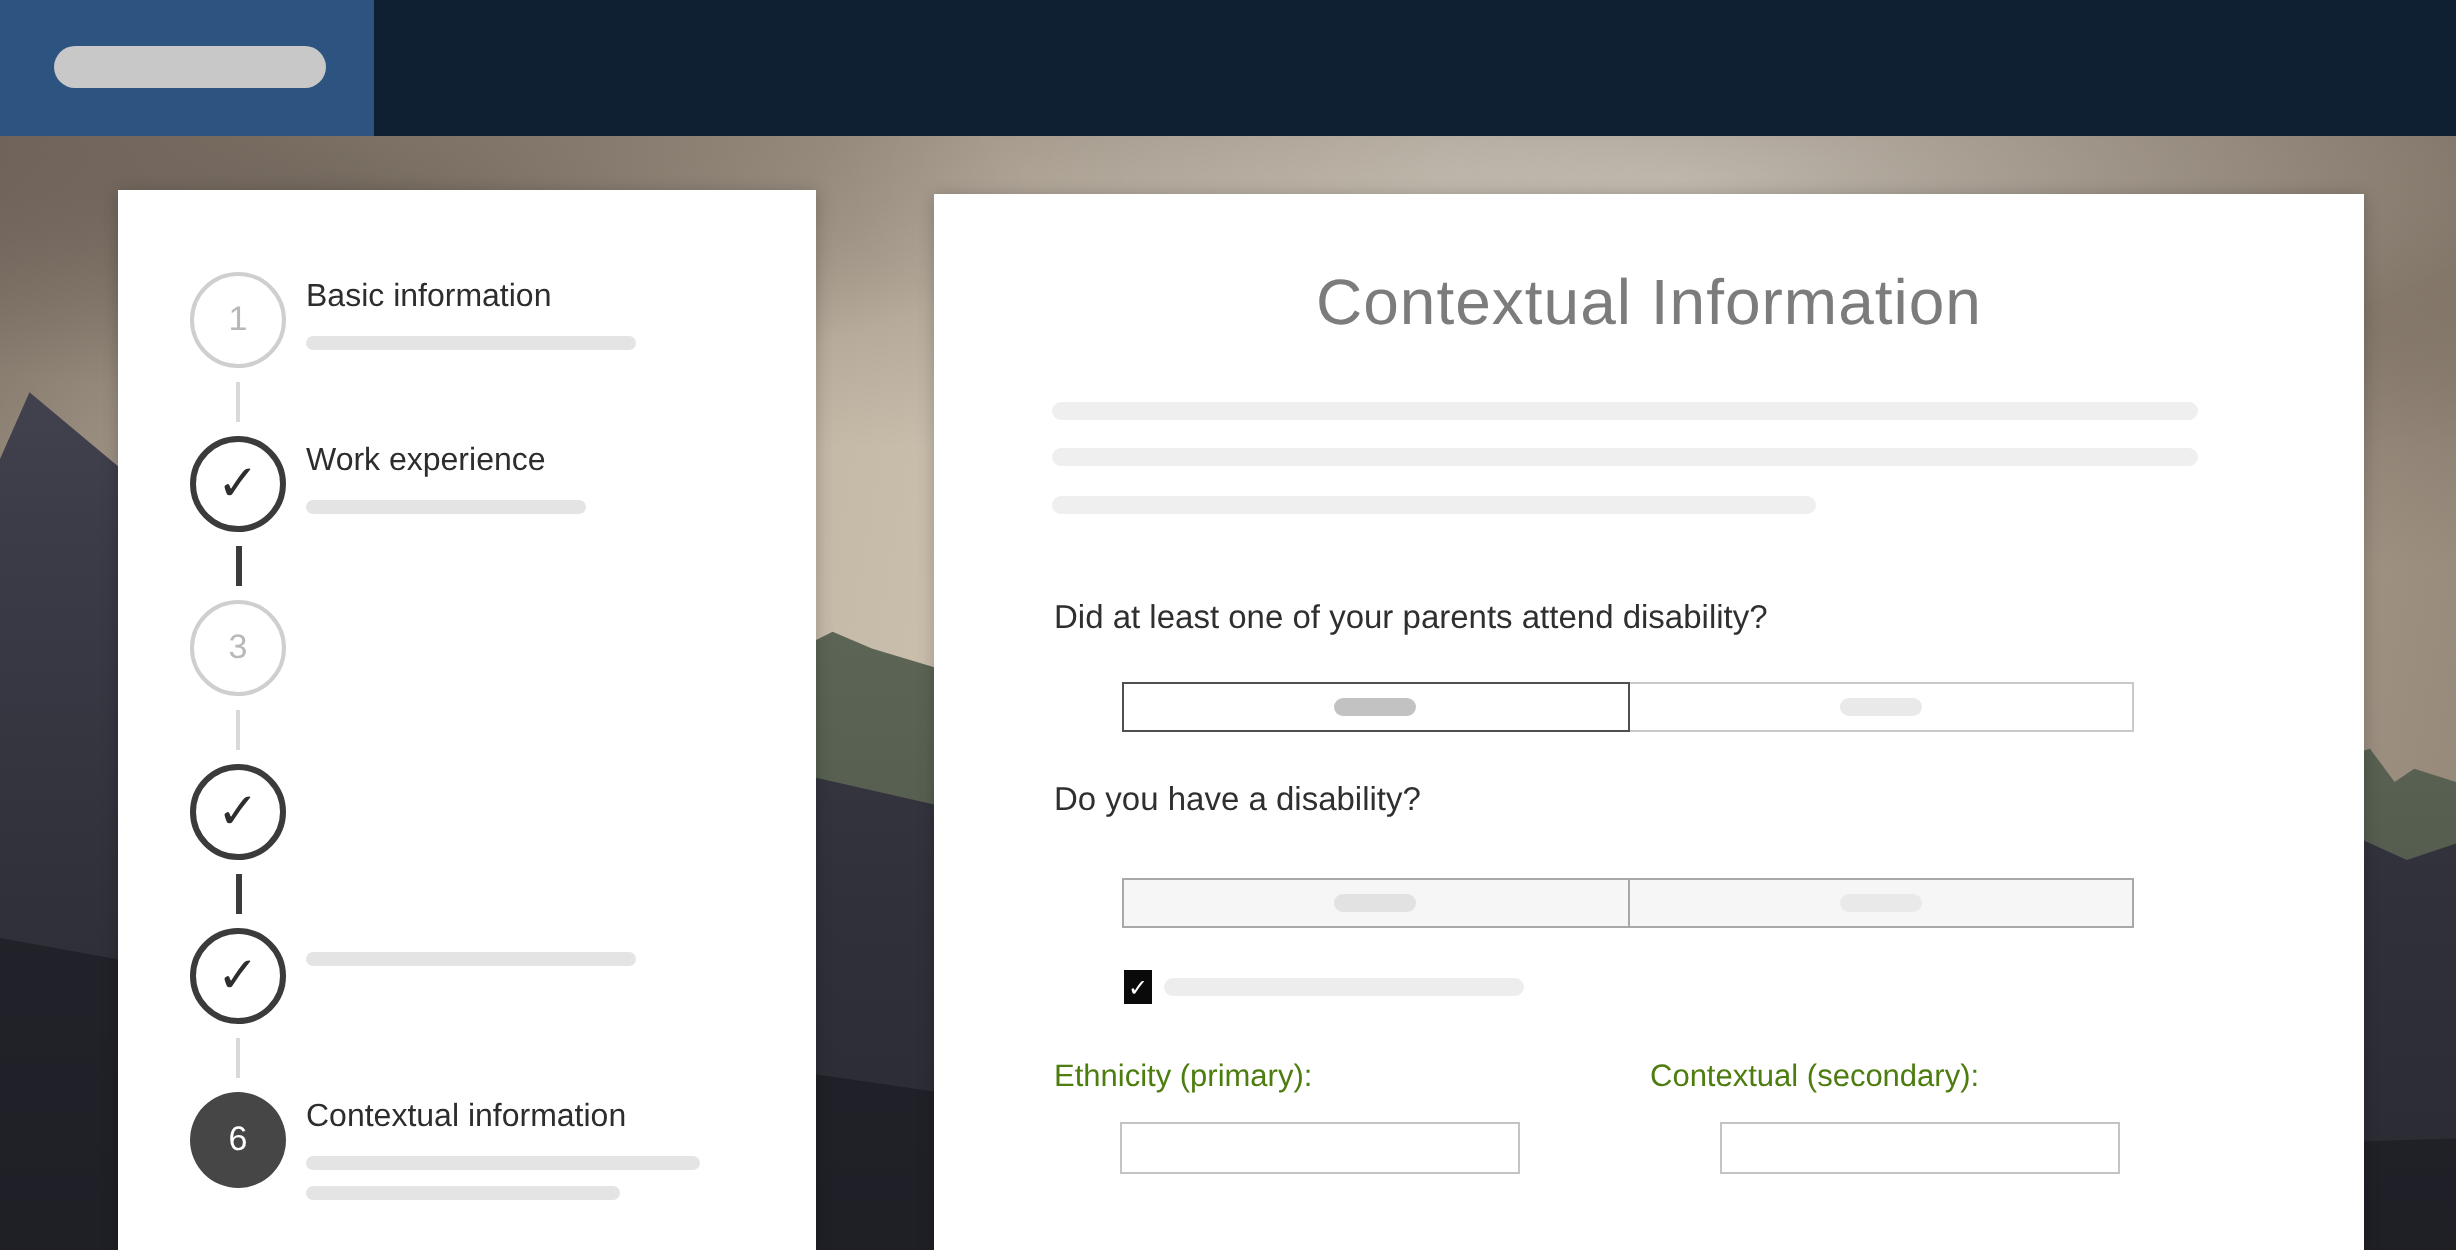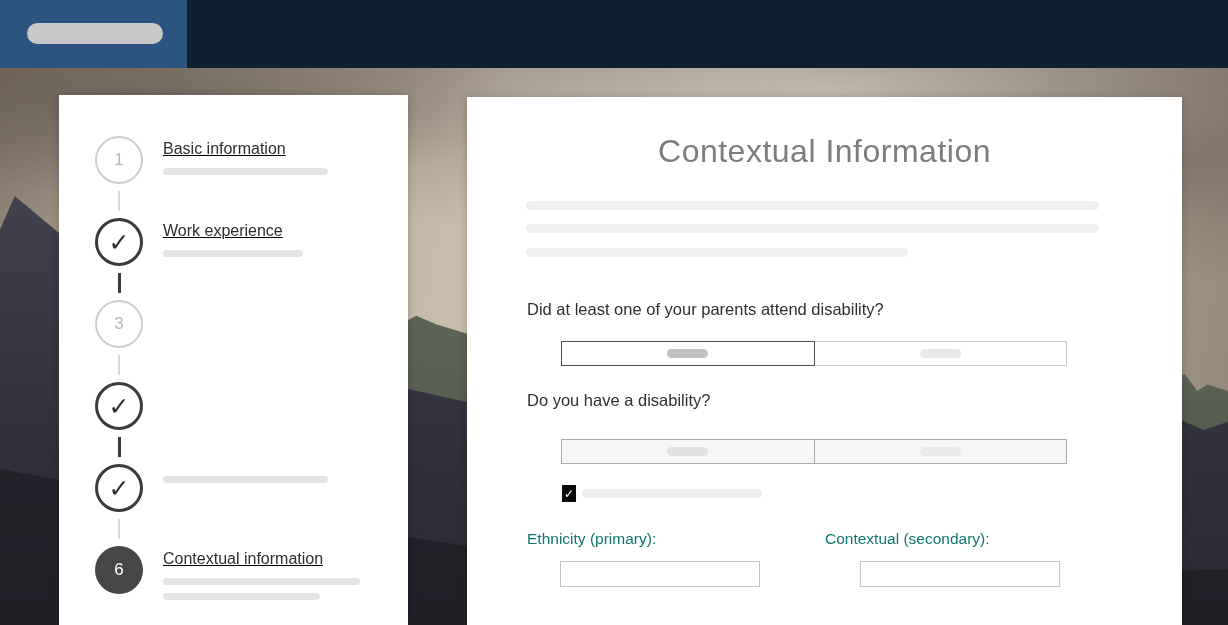--- a/index.html
+++ b/index.html
@@ -49,21 +49,21 @@
   .step-ind{width:48px;flex-shrink:0;display:flex;flex-direction:column;align-items:center;}
   .circle{
     width:48px;height:48px;border-radius:50%;box-sizing:border-box;background:#fff;
     display:flex;align-items:center;justify-content:center;
   }
   .circle.pending{border:2px solid #cfcfcf;color:#b8b8b8;font-size:17px;}
   .circle.complete{border:3px solid #3b3b3b;color:#2e2e2e;font-size:25px;}
   .circle.active{background:#464646;border:none;color:#fff;font-size:17px;}
   .conn{width:2px;flex:0 0 20px;margin:7px 0;background:#d9d9d9;}
   .conn.dark{width:3px;background:#3b3b3b;}
-  .step-body{margin-left:20px;padding-top:3px;text-decoration:underline;}
+  .step-body{margin-left:10px;padding-top:3px;}
   .step-label{font-size:16px;color:#2d2d2d;line-height:20px;white-space:nowrap;}
   .sbar{height:7px;border-radius:3.5px;background:#e4e4e4;margin-top:9px;}
   
   .main{
     position:absolute;left:467px;top:97px;width:715px;height:528px;background:#fff;
     box-shadow:0 1px 8px rgba(0,0,0,.22);
   }
   .main *{box-sizing:border-box;}
   .form-title{
     position:absolute;top:36px;left:0;right:0;text-align:center;
@@ -87,21 +87,21 @@
   .pill{width:41px;height:9px;border-radius:4.5px;}
   .pill.dark{background:#c2c2c2;}
   .pill.light{background:#e9e9e9;}
   .pill.mid{background:#e2e2e2;}
   .check-row{position:absolute;left:95px;top:388px;display:flex;align-items:center;}
   .checkbox{
     width:14px;height:17px;background:#0a0a0a;color:#fff;font-size:12px;
     display:flex;align-items:center;justify-content:center;cursor:pointer;
   }
   .check-pill{width:180px;height:9px;border-radius:4.5px;background:#ededed;margin-left:6px;}
-  .f-label{position:absolute;top:433px;font-size:15.5px;color:#0f766e;}
+  .f-label{position:absolute;top:433px;font-size:15.5px;color:#4d7c0f;}
   .fl1{left:60px;}
   .fl2{left:358px;}
   .text-input{
     position:absolute;top:464px;width:200px;height:26px;border:1px solid #c4c4c4;
     background:#fff;font-size:14px;padding:0 6px;outline:none;
   }
   .ti1{left:93px;}
   .ti2{left:393px;}
 </style>
 </head>

